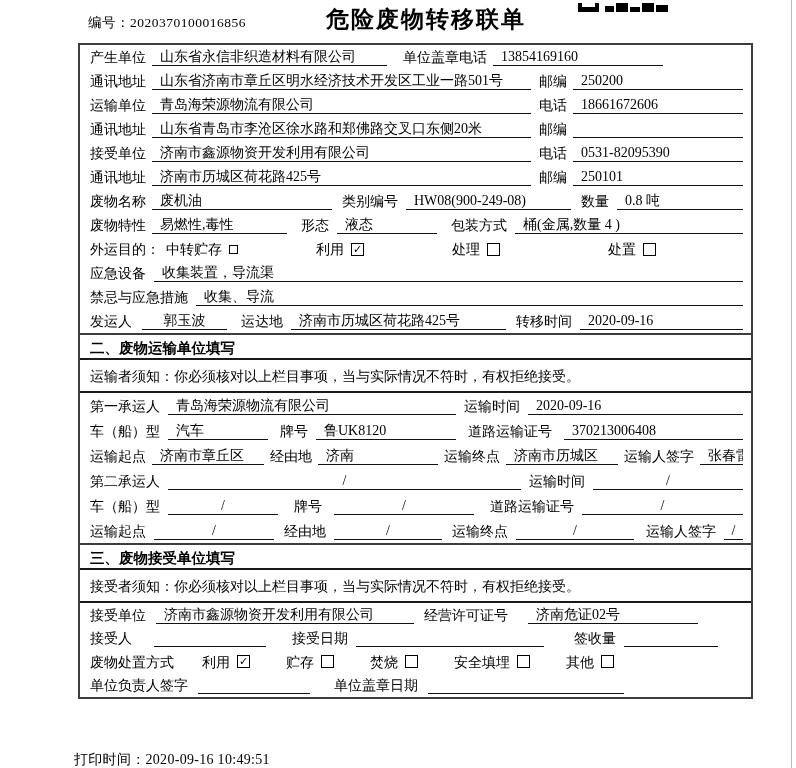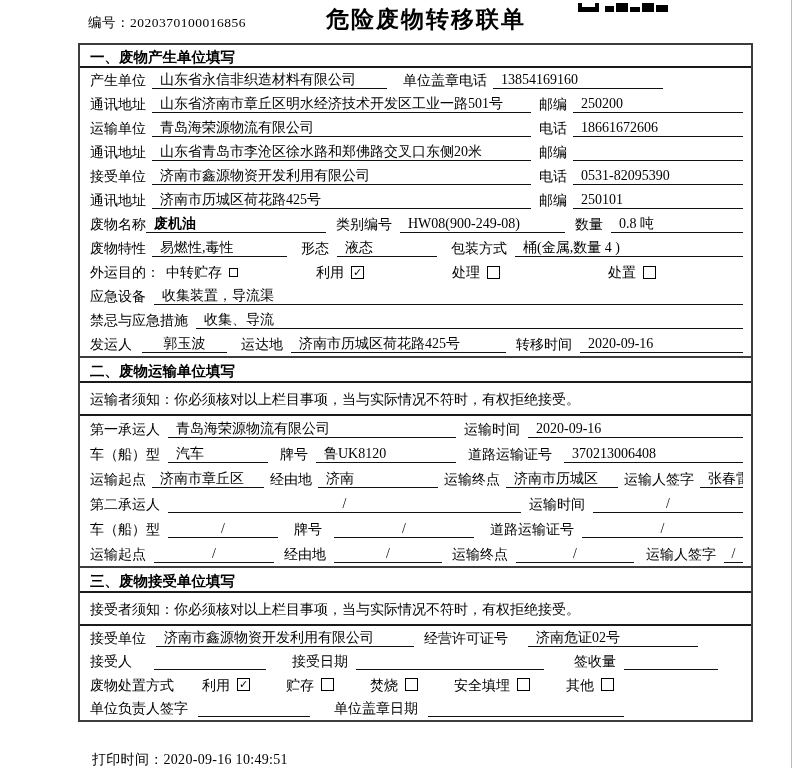--- a/index.html
+++ b/index.html
@@ -47,21 +47,21 @@
   .fill.c{text-align:center;padding:0 2px;}
   .grow{flex:1 1 0;min-width:0;}
   .gap{flex:0 0 auto;}
   .check{display:inline-flex;align-items:center;flex:0 0 auto;}
   .box{
     display:inline-block;width:11px;height:11px;border:1.5px solid #000;
     margin-left:7px;margin-bottom:1px;line-height:11px;text-align:center;
     font-size:11px;font-family:"DejaVu Sans",sans-serif;flex:0 0 auto;
   }
   .box.s{width:7px;height:7px;border-width:1px;margin-bottom:0;}
-  .footer{position:absolute;left:92px;top:751px;font-size:14px;letter-spacing:.3px;}
+  .footer{position:absolute;left:74px;top:751px;font-size:14px;letter-spacing:.3px;}
 </style>
 </head>
 <body>
 
 <div class="hdr-no">
   <span>编号：</span><span>2020370100016856</span>
 </div>
 
 <div class="doc-title">危险废物转移联单</div>
 
@@ -72,21 +72,20 @@
     <rect x="27" y="3" width="9" height="6" fill="#000"></rect>
     <rect x="38" y="0" width="12" height="9" fill="#000"></rect>
     <rect x="52" y="4" width="10" height="5" fill="#000"></rect>
     <rect x="64" y="0" width="12" height="9" fill="#000"></rect>
     <rect x="78" y="2" width="12" height="7" fill="#000"></rect>
   </svg>
 </div>
 
 <div class="form">
     <div class="section s1">
-      <div class="sec-title">一、废物产生单位填写</div>
       <div class="row">
         <span class="lab">产生单位</span>
         <span class="fill" style="flex: 0 0 235px; width: 235px; margin-left: 6px;">山东省永信非织造材料有限公司</span>
         <span class="txt" style="margin-left: 16px;">单位盖章</span>
         <span class="gap grow"></span>
         <span class="lab">电话</span>
         <span class="fill" style="flex: 0 0 170px; width: 170px; margin-left: 6px;">13854169160</span>
       </div>
       <div class="row">
         <span class="lab">通讯地址</span>
@@ -113,21 +112,21 @@
         <span class="fill" style="flex: 0 0 170px; width: 170px; margin-left: 6px;">0531-82095390</span>
       </div>
       <div class="row">
         <span class="lab">通讯地址</span>
         <span class="fill grow" style="margin-left: 6px;">济南市历城区荷花路425号</span>
         <span class="lab" style="margin-left: 8px;">邮编</span>
         <span class="fill" style="flex: 0 0 170px; width: 170px; margin-left: 6px;">250101</span>
       </div>
       <div class="row">
         <span class="lab">废物名称</span>
-        <span class="fill" style="flex: 0 0 180px; width: 180px;  font-weight: bold;">废机油</span>
+        <span class="fill" style="flex: 0 0 180px; width: 180px; margin-left: 6px;">废机油</span>
         <span class="lab" style="margin-left: 10px;">类别编号</span>
         <span class="fill" style="flex: 0 0 165px; width: 165px; margin-left: 8px;">HW08(900-249-08)</span>
         <span class="lab" style="margin-left: 10px;">数量</span>
         <span class="fill grow" style="margin-left: 8px;">0.8 吨</span>
       </div>
       <div class="row">
         <span class="lab">废物特性</span>
         <span class="fill" style="flex: 0 0 135px; width: 135px; margin-left: 6px;">易燃性,毒性</span>
         <span class="lab" style="margin-left: 14px;">形态</span>
         <span class="fill" style="flex: 0 0 100px; width: 100px; margin-left: 8px;">液态</span>

